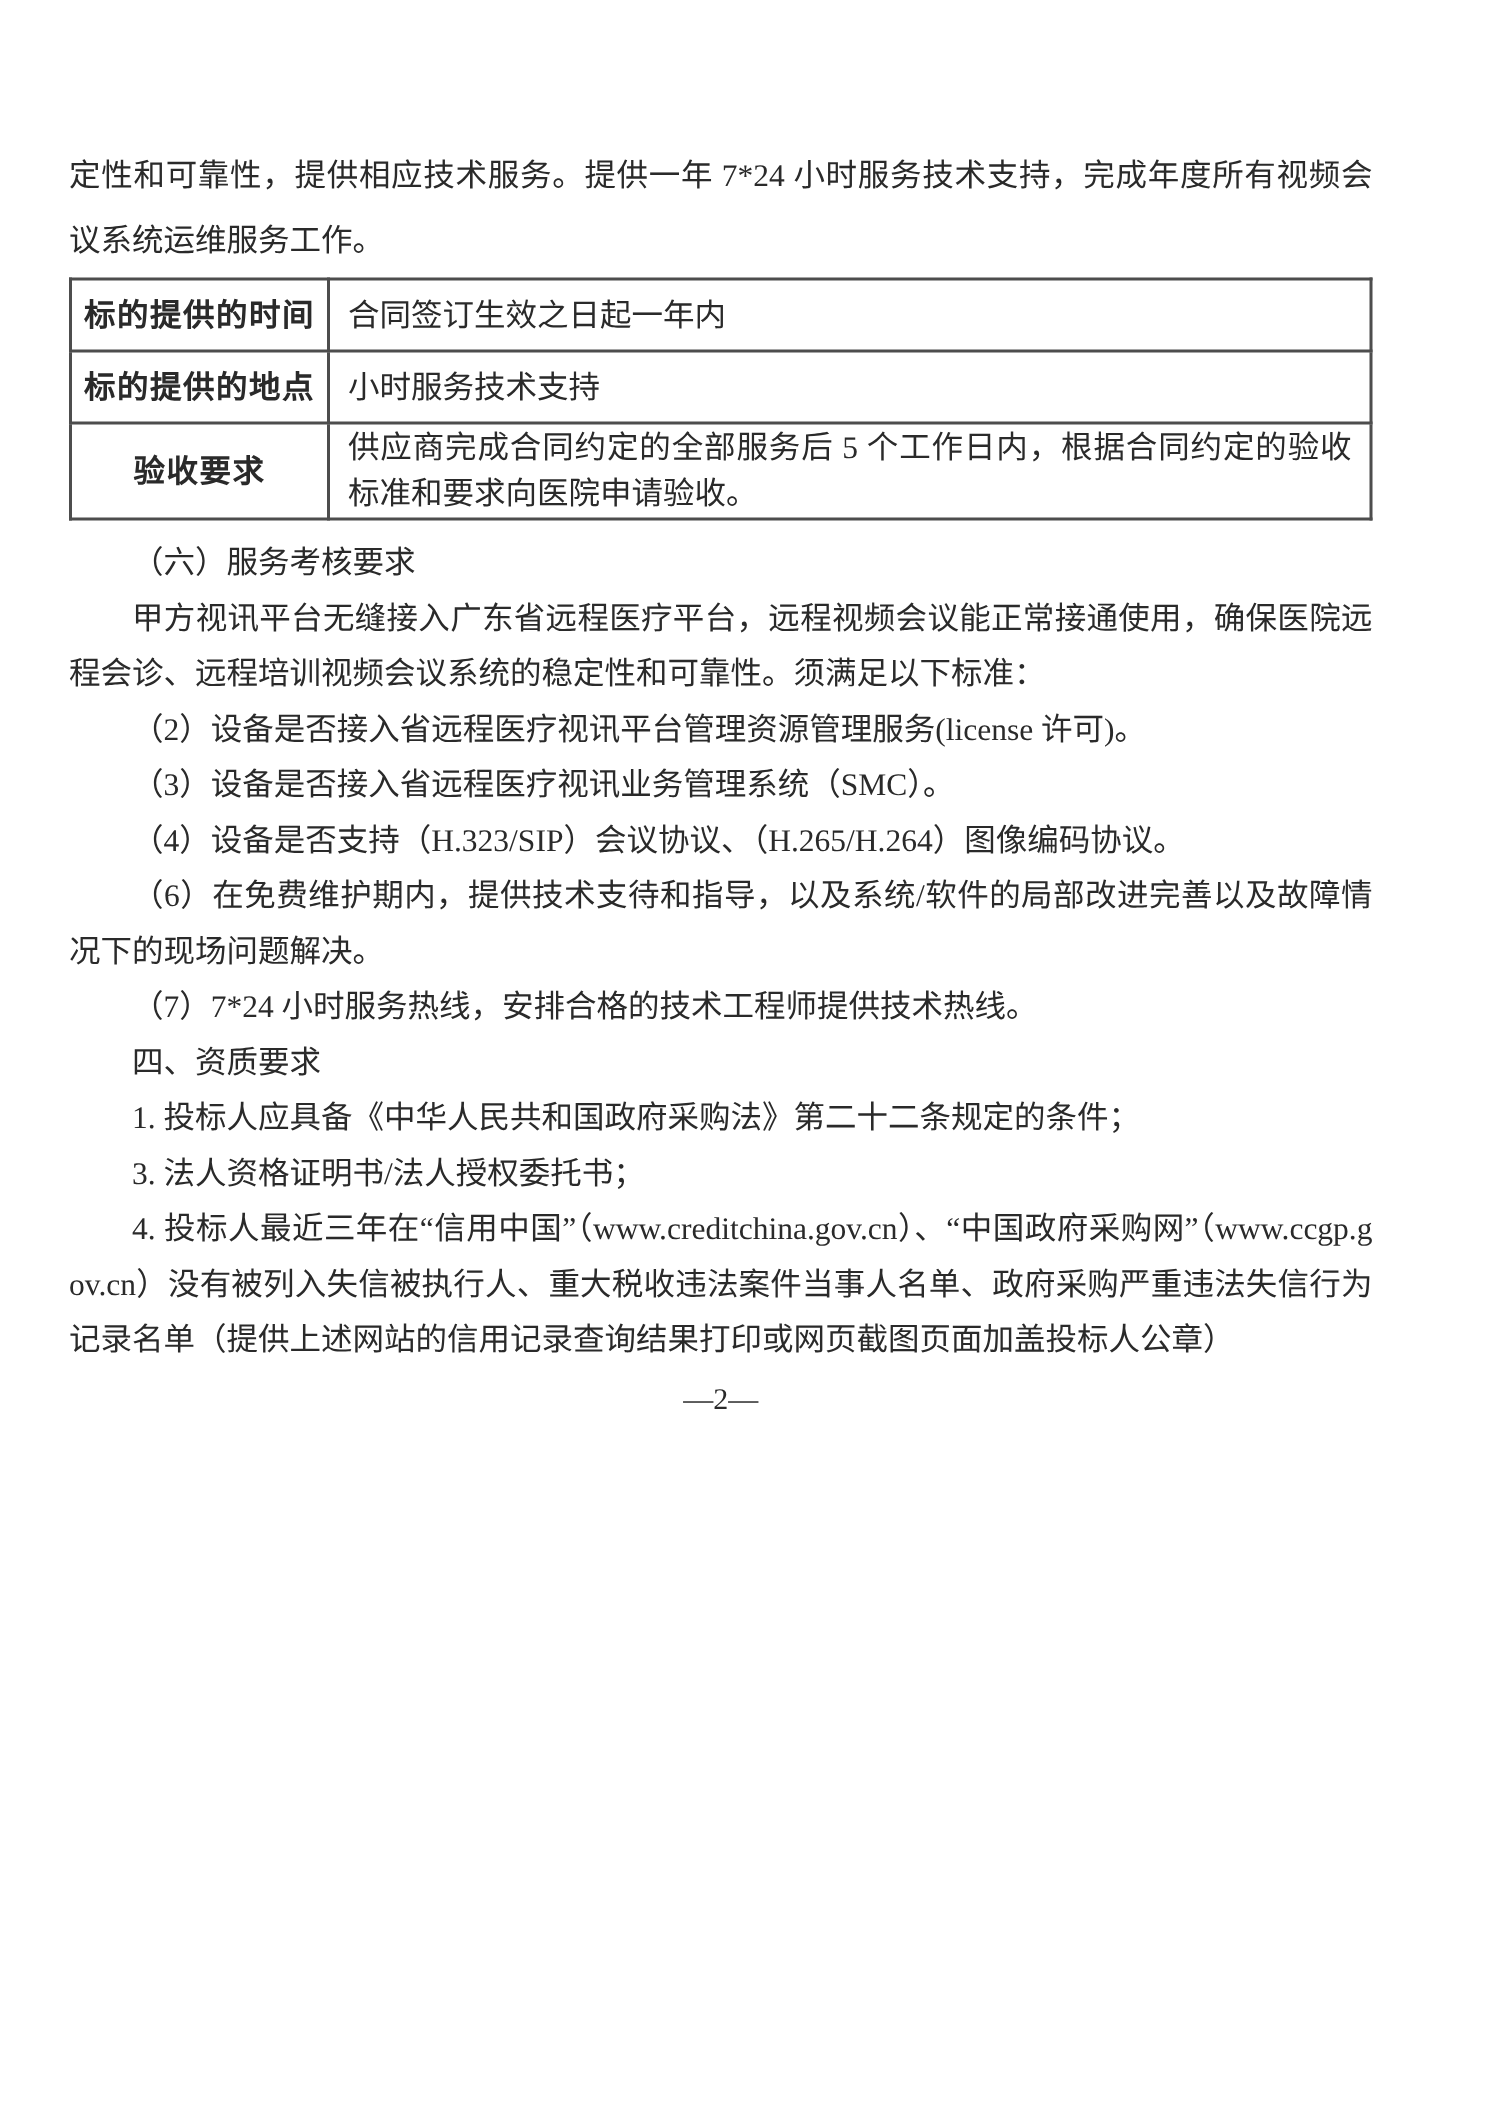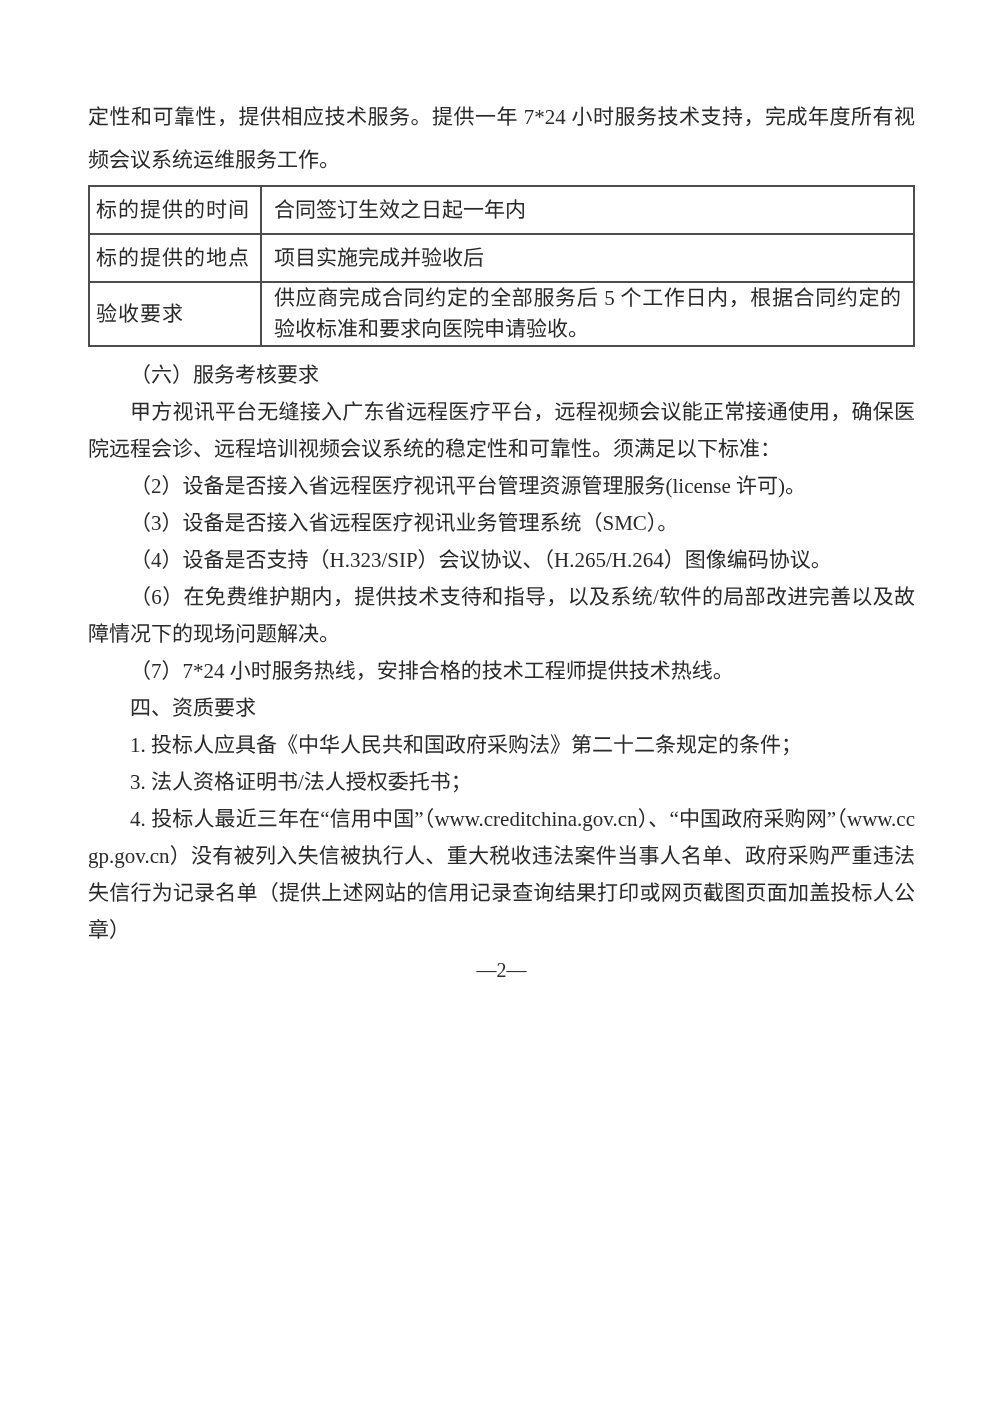--- a/index.html
+++ b/index.html
@@ -6,21 +6,21 @@
     margin: 0;
     padding: 0;
     background: #ffffff;
   }
   .page {
     position: relative;
     width: 1000px;
     height: 1414px;
     box-sizing: border-box;
     margin: 0 auto;
-    padding: 96px 85px 0 88px;
+    padding: 96px 85px 0 46px;
     background: #ffffff;
     color: #2a2a2a;
     font-family: "Liberation Serif", "DejaVu Serif", serif;
     font-size: 21px;
     overflow: hidden;
   }
   .para {
     margin: 0;
     text-align: justify;
     line-height: 37px;
@@ -39,22 +39,24 @@
     margin: 3px 0 10px 0;
   }
   table.biz td {
     border: 2px solid #4d4d4d;
     line-height: 31px;
     vertical-align: middle;
     padding: 0 12px;
   }
   table.biz td.label {
     width: 158px;
+    text-align: center;
     letter-spacing: 1px;
     padding: 0 6px;
+    font-weight: bold;
   }
   table.biz tr.single td {
     height: 46px;
   }
   table.biz td.value {
     text-align: justify;
   }
   .footer-pagenum {
     margin-top: 6px;
     text-align: center;
@@ -73,21 +75,21 @@
 
 
   <table class="biz">
     <tbody>
       <tr class="single">
         <td class="label">标的提供的时间</td>
         <td class="value">合同签订生效之日起一年内</td>
       </tr>
       <tr class="single">
         <td class="label">标的提供的地点</td>
-        <td class="value">项目实施完成并验收后</td>
+        <td class="value">小时服务技术支持</td>
       </tr>
       <tr>
         <td class="label">验收要求</td>
         <td class="value">供应商完成合同约定的全部服务后 5 个工作日内，根据合同约定的验收标准和要求向医院申请验收。</td>
       </tr>
     </tbody>
   </table>
 
   <p class="para indent">（六）服务考核要求</p>
   <p class="para indent">甲方视讯平台无缝接入广东省远程医疗平台，远程视频会议能正常接通使用，确保医院远程会诊、远程培训视频会议系统的稳定性和可靠性。须满足以下标准：</p>

